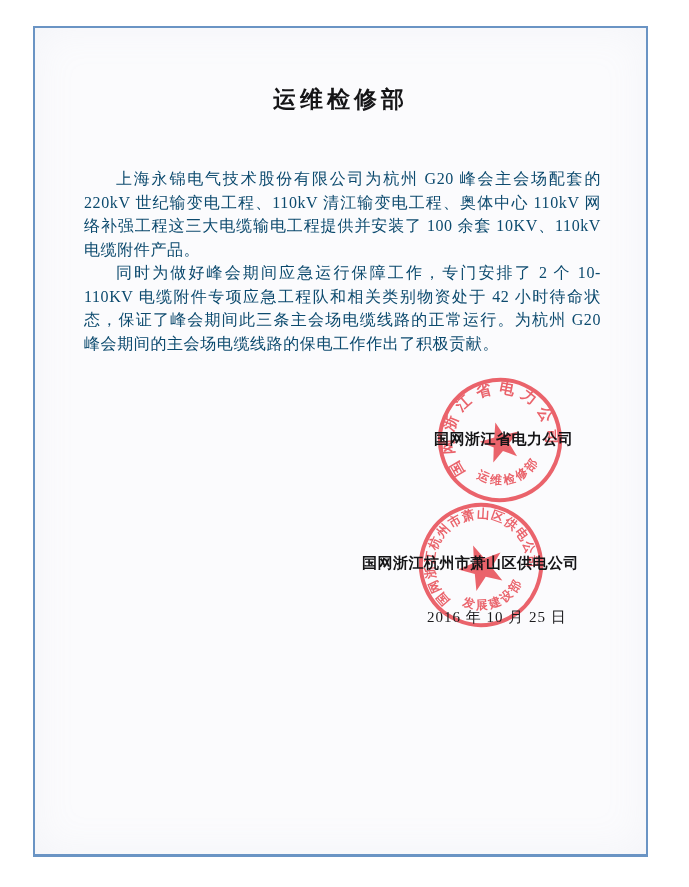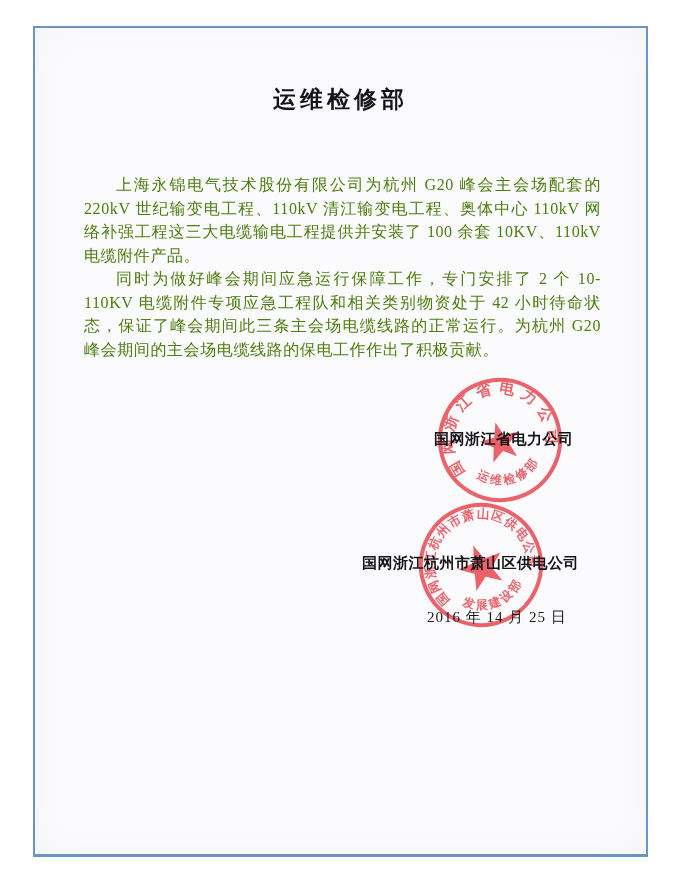--- a/index.html
+++ b/index.html
@@ -37,22 +37,21 @@
     font-weight: bold;
     font-size: 23px;
     letter-spacing: 4px;
     color: #151517;
   }
   .body-text {
     position: absolute;
     left: 49px;
     top: 139px;
     width: 517px;
-    color: #4d7c0f;
-    margin-top: 6px;
+    color: #0c4a6e;
   }
   .body-text p {
     margin: 0;
     font-size: 16px;
     line-height: 23.5px;
     letter-spacing: 0.6px;
     text-align: justify;
     text-indent: 2em;
   }
   .sig-name {
@@ -134,16 +133,16 @@
           <textPath href="#seal2-arc-top" startOffset="50%">国网浙江杭州市萧山区供电公司</textPath>
         </text>
         <text class="banner-text" text-anchor="middle" fill="#e84f58">
           <textPath href="#seal2-arc-bottom" startOffset="50%">发展建设部</textPath>
         </text>
       </g>
     </svg>
 
     <div class="sig-name sig-2">国网浙江杭州市萧山区供电公司</div>
 
-    <div class="doc-date">2016 年 14 月 25 日</div>
+    <div class="doc-date">2016 年 10 月 25 日</div>
 
   </div>
 </div>
 
 </body></html>

